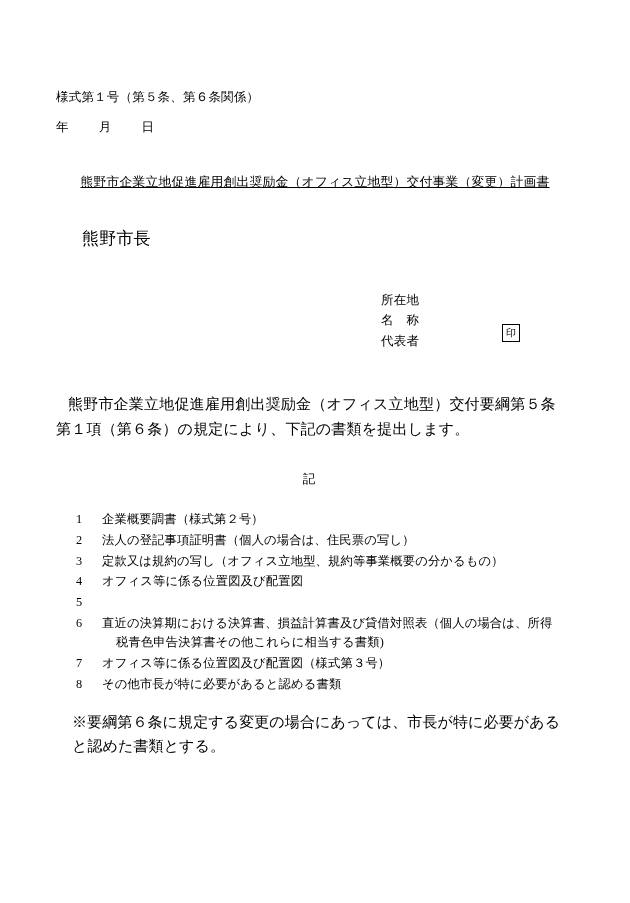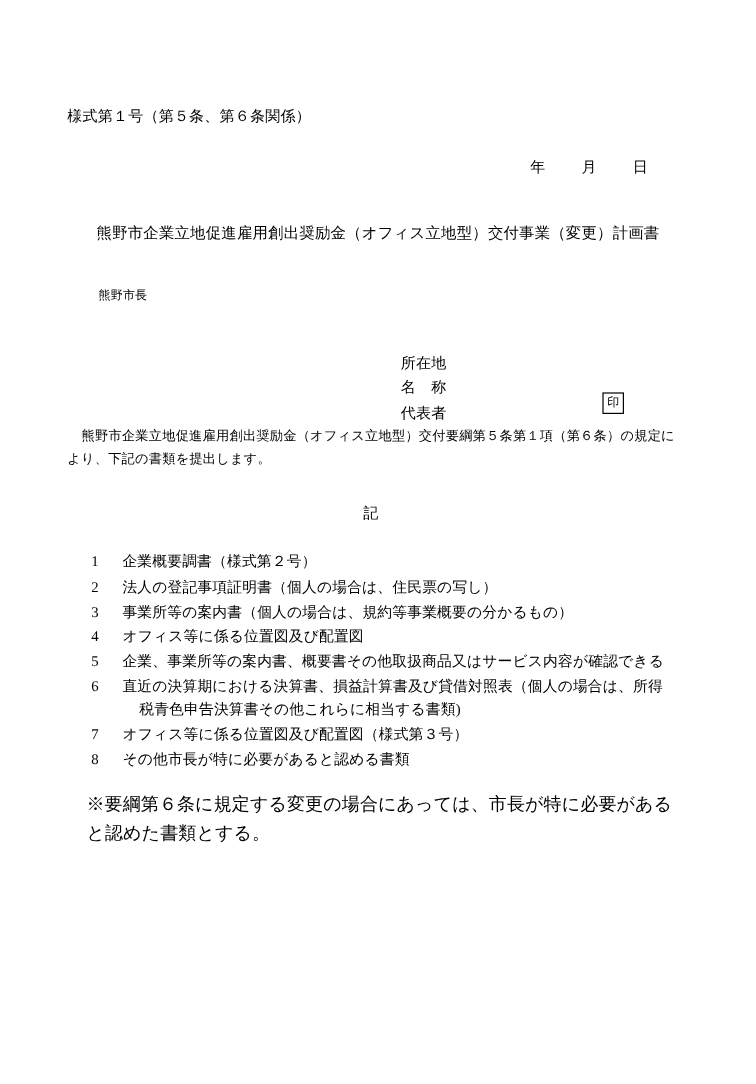--- a/index.html
+++ b/index.html
@@ -27,52 +27,53 @@
     height: 903px;
     box-sizing: border-box;
     padding: 88px 56px 0 56px;
   }
   .form-id {
     font-size: 12.5px;
     line-height: 1.5;
     letter-spacing: 0.2px;
   }
   .date-line {
-    margin-top: 24px;
-    font-size: 12.5px;
-    text-align: right;
+    margin-top: 12px;
+    font-size: 12.5px;
     padding-right: 34px;
     letter-spacing: 0.2px;
   }
   .date-line .gap {
     display: inline-block;
     width: 30px;
   }
   .doc-title {
     margin-top: 38px;
     font-size: 12.8px;
     text-align: center;
     letter-spacing: 0.2px;
+    text-decoration: underline;
   }
   .addressee {
     margin-top: 36px;
     padding-left: 26px;
-    font-size: 10px;
+    font-size: 17px;
     letter-spacing: 0.2px;
   }
   .applicant-block {
     margin-top: 40px;
     position: relative;
     padding-left: 278px;
     font-size: 12.5px;
   }
   .applicant-row {
     line-height: 1.65;
     letter-spacing: 0.2px;
     position: relative;
+    margin-left: 47px;
   }
   .seal {
     position: absolute;
     right: 14px;
     top: -2px;
     width: 16px;
     height: 16px;
     border: 1px solid #000;
     font-size: 10px;
     line-height: 15px;
@@ -80,21 +81,22 @@
     font-family: "Liberation Serif", serif;
   }
   .seal-wrap {
     position: absolute;
     left: 460px;
     top: 36px;
     width: 18px;
     height: 18px;
   }
   .body-text {
-    font-size: 11px;
+    margin-top: 40px;
+    font-size: 15px;
     line-height: 1.72;
     text-indent: 12px;
     letter-spacing: 0.2px;
     padding-right: 10px;
   }
   .ki {
     margin-top: 28px;
     text-align: center;
     font-size: 12.5px;
     padding-right: 12px;
@@ -171,30 +173,29 @@
       <div class="item">
         <span class="num">1</span>
         <span class="txt">企業概要調書（様式第２号）</span>
       </div>
       <div class="item">
         <span class="num">2</span>
         <span class="txt">法人の登記事項証明書（個人の場合は、住民票の写し）</span>
       </div>
       <div class="item">
         <span class="num">3</span>
-        <span class="txt">事業所等の案内書（個人の場合は、規約等事業概要の分かるもの）</span>
+        <span class="txt">定款又は規約の写し（オフィス立地型、規約等事業概要の分かるもの）</span>
       </div>
       <div class="item">
         <span class="num">4</span>
         <span class="txt">オフィス等に係る位置図及び配置図</span>
       </div>
       <div class="item">
         <span class="num">5</span>
         <span class="txt">
-          <span>企業、事業所等の案内書、概要書その他取扱商品又はサービス内容が確認できる</span>
         </span>
       </div>
       <div class="item">
         <span class="num">6</span>
         <span class="txt">
           <span>直近の決算期における決算書、損益計算書及び貸借対照表（個人の場合は、所得</span>
           <span class="cont">税青色申告決算書その他これらに相当する書類)</span>
         </span>
       </div>
       <div class="item">

